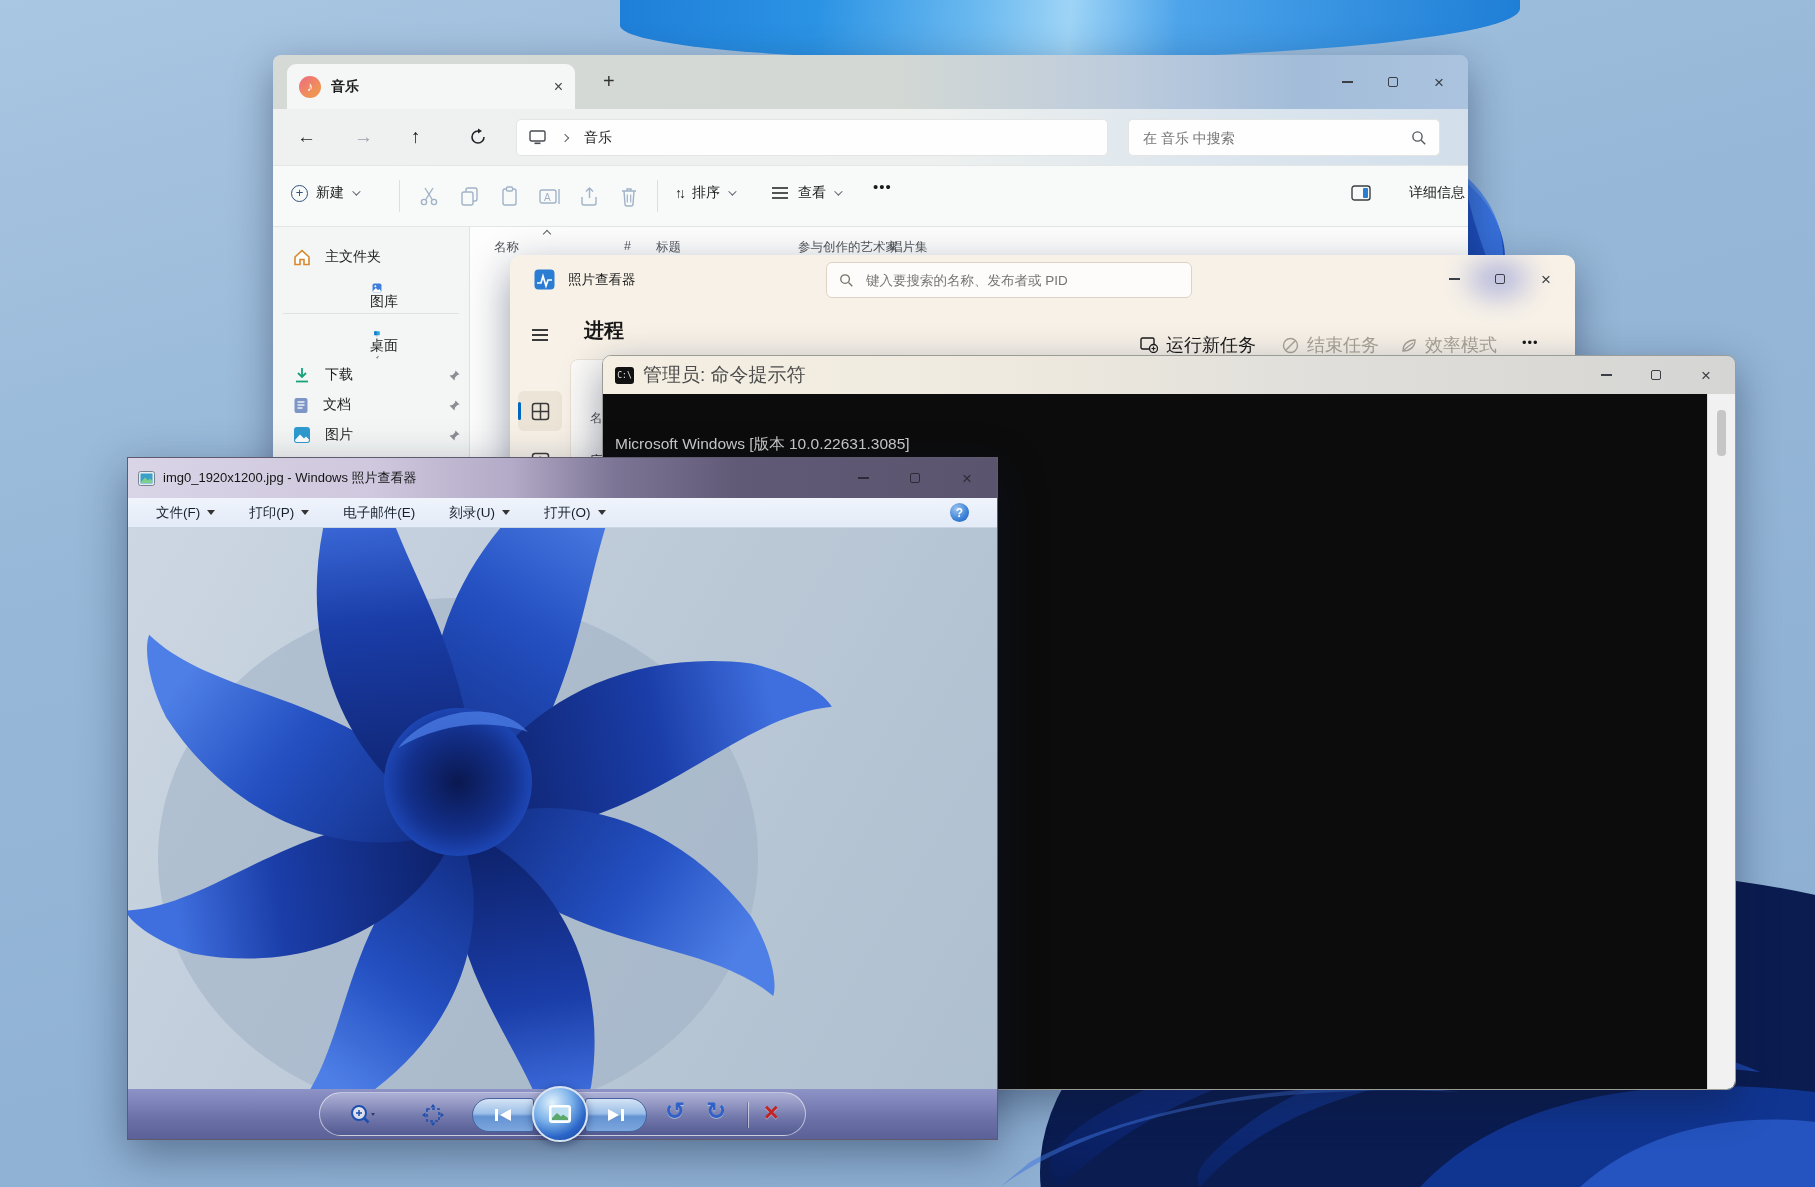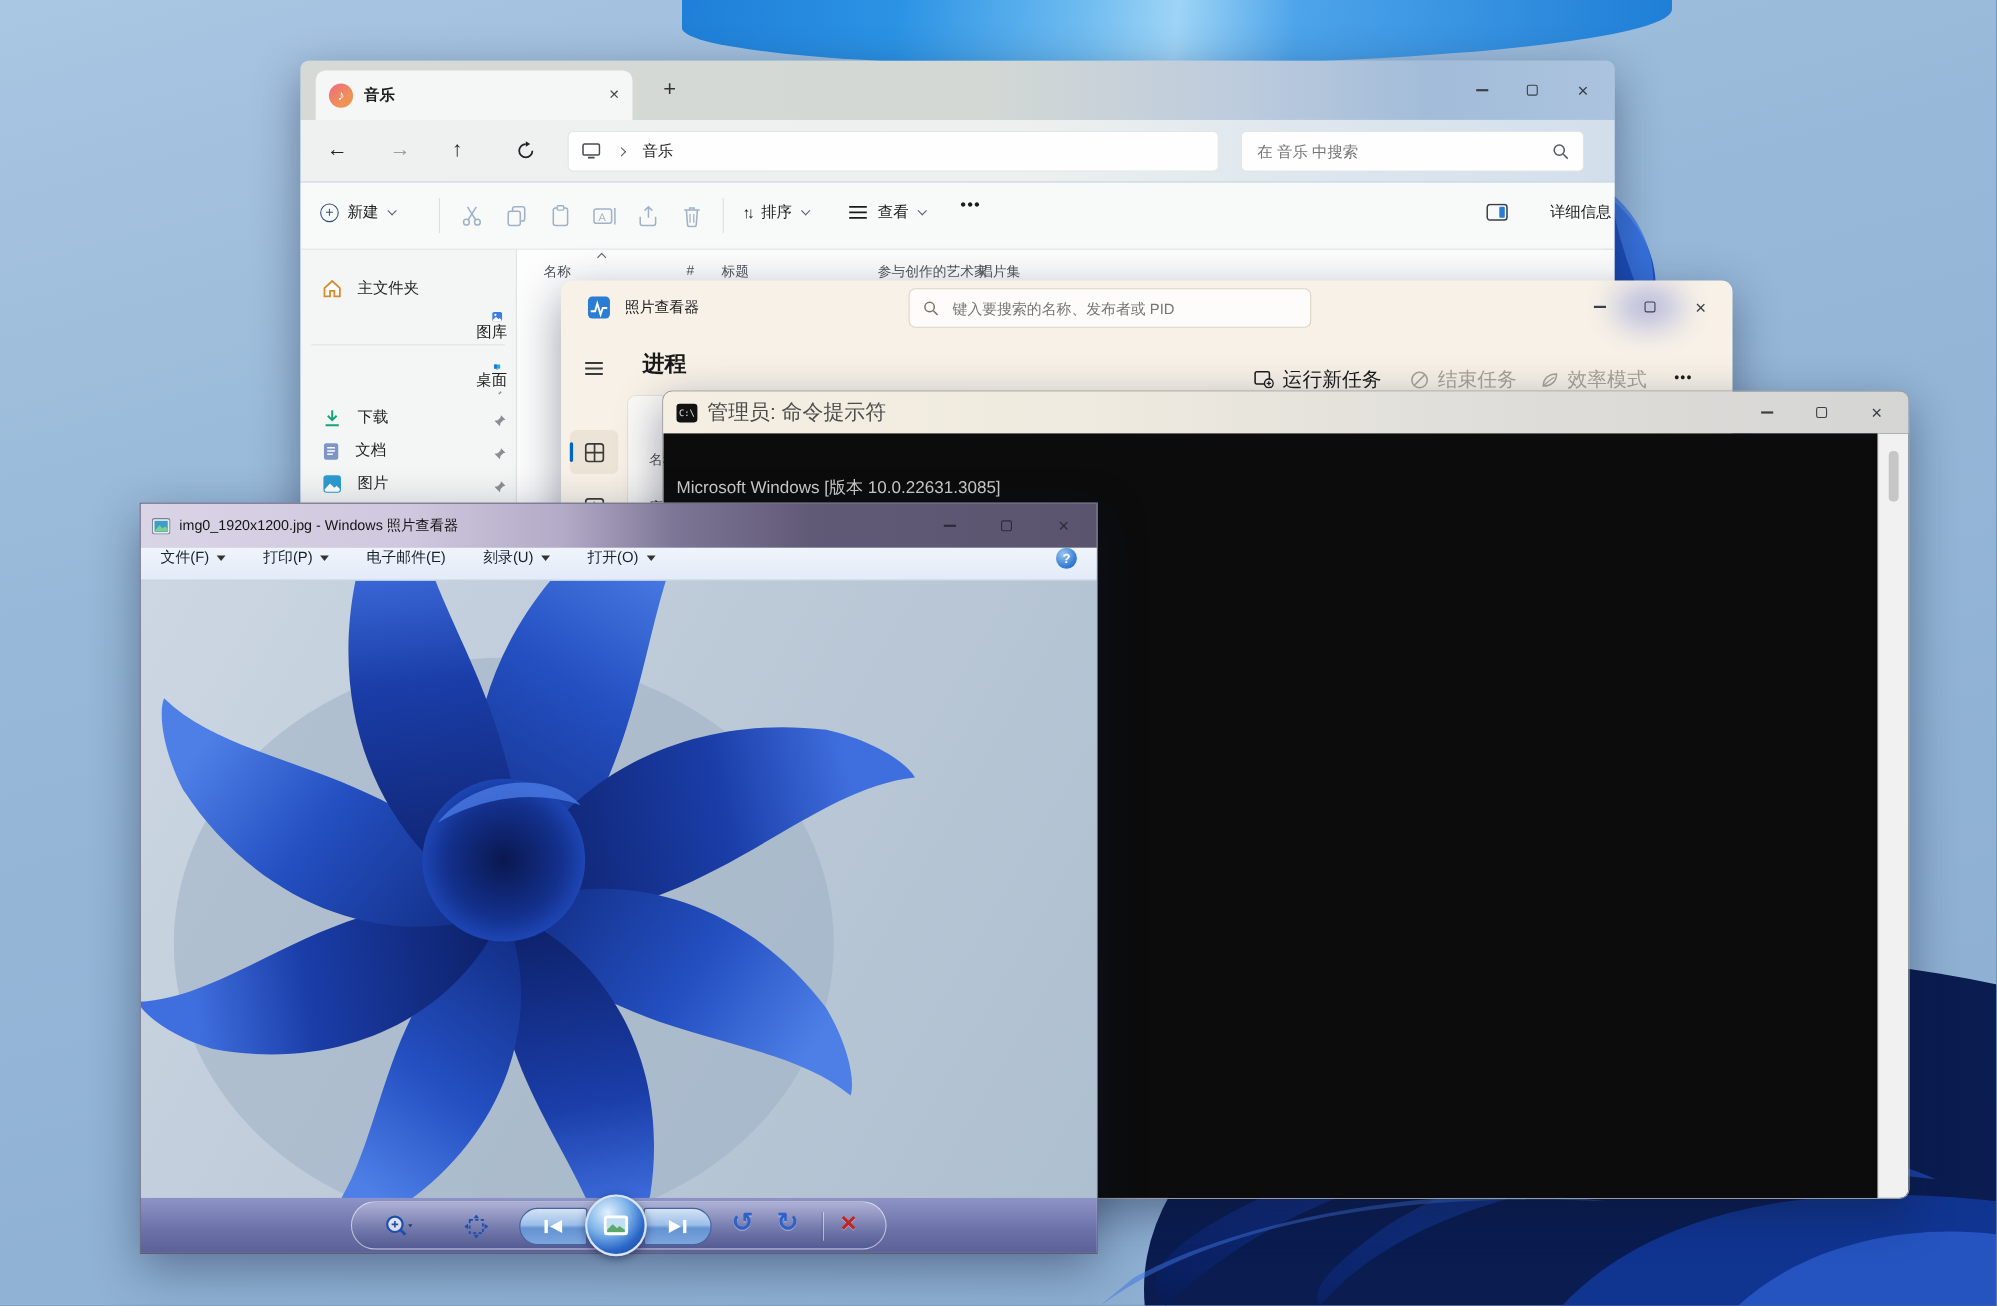--- a/index.html
+++ b/index.html
@@ -35,21 +35,21 @@
   .navico{position:absolute;top:17px;font-size:19px;color:#1f2328;}
   .pill{position:absolute;top:10px;height:37px;background:#fdfefd;border:1px solid #e2e5e4;border-radius:5px;
     display:flex;align-items:center;font-size:14px;color:#1c1c1c;}
   .ex-toolbar{position:relative;height:61px;background:#f8faf9;border-bottom:1px solid #e3e6e4;}
   .tbi{position:absolute;top:18px;}
   .tb-label{font-size:14px;color:#1b1b1b;}
   .dim-ico{opacity:.55;}
   .vdiv{position:absolute;top:14px;width:1px;height:32px;background:#dcdfde;}
   .ex-body{position:relative;display:flex;height:478px;}
   .ex-side{width:197px;background:#f4f6f5;border-right:1px solid #e0e3e2;position:relative;}
-  .side-item{position:absolute;left:20px;right:8px;height:28px;display:flex;align-items:flex-end;}
+  .side-item{position:absolute;left:20px;right:8px;height:28px;display:flex;align-items:center;}
   .side-label{margin-left:14px;font-size:14px;color:#1d1d1d;flex:1;}
   .side-div{position:absolute;left:10px;right:10px;height:1px;background:#dfe2e1;}
   .ex-content{flex:1;background:#fdfdfd;position:relative;}
   .colhead{position:absolute;top:12px;font-size:12.5px;color:#50555a;}
   
   #taskmgr{left:510px;top:255px;width:1065px;height:600px;background:#f7f1e7;border-radius:10px;overflow:hidden;}
   .tm-title{position:relative;height:48px;}
   .tm-smudge{position:absolute;left:958px;top:6px;width:60px;height:36px;background:#5f6fd0;filter:blur(14px);opacity:.45;border-radius:50%;}
   .tm-search{position:absolute;left:316px;top:7px;width:366px;height:36px;background:#fdfcfa;border:1px solid #ddd3c4;border-radius:6px;
     display:flex;align-items:center;padding:0 12px;}
@@ -81,21 +81,21 @@
   
   #viewer{left:127px;top:457px;width:871px;height:683px;border:1px solid #5f5a6e;background:#c3cedb;}
   .pv-title{position:relative;height:40px;
     background:linear-gradient(90deg,#dad4e7 0%,#cfc8de 28%,#b3abc7 44%,#7d7595 56%,#615a77 70%,#5b546e 100%);
     display:flex;align-items:center;padding-left:10px;}
   .pv-title-label{margin-left:8px;font-size:13px;color:#141414;}
   .pv-ctls{position:absolute;right:4px;top:0;height:40px;display:flex;}
   .pv-ctls .ctl{width:52px;color:#2e2b38;}
   .pv-ctls .minbar,.pv-ctls{color:#2e2b38;}
   .pv-menu{position:relative;height:30px;background:linear-gradient(180deg,#f0f4fc,#e2ebf7);border-bottom:1px solid #c9d5e3;
-    display:flex;align-items:flex-start;padding:0 18px;font-size:13.5px;color:#16202e;}
+    display:flex;align-items:center;padding:0 28px;font-size:13.5px;color:#16202e;}
   .pv-mi{display:flex;align-items:center;margin-right:34px;}
   .mchev{width:0;height:0;border-left:4px solid transparent;border-right:4px solid transparent;border-top:5px solid #333;margin-left:7px;}
   .pv-help{margin-left:auto;width:19px;height:19px;border-radius:50%;background:radial-gradient(circle at 35% 30%,#9cc4ee,#3b82d8 60%,#1f5cb0);
     color:#fff;font-size:12px;font-weight:700;display:flex;align-items:center;justify-content:center;}
   .pv-img{position:absolute;left:0;right:0;top:70px;bottom:50px;overflow:hidden;
     background:linear-gradient(120deg,#cdd7e3 0%,#bdcad8 45%,#aebfcf 100%);}
   .pv-strip{position:absolute;left:0;right:0;bottom:0;height:50px;
     background:linear-gradient(180deg,rgba(139,144,198,.95),rgba(104,110,165,.97) 60%,rgba(88,94,150,.97));}
   .pv-pill{position:absolute;left:191px;top:3px;width:487px;height:44px;border-radius:22px;
     background:linear-gradient(180deg,rgba(255,255,255,.30),rgba(255,255,255,.08) 48%,rgba(30,45,110,.18));

